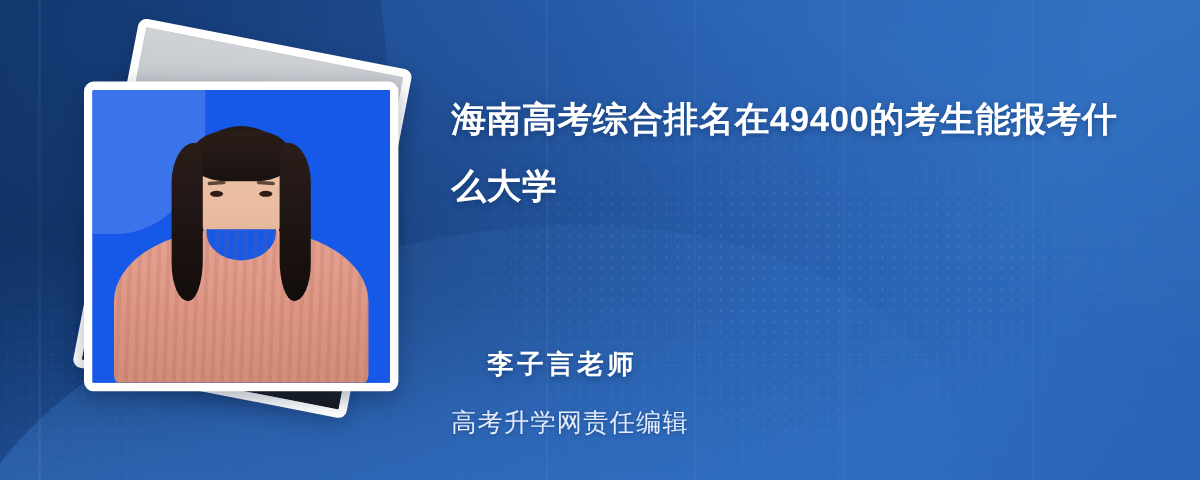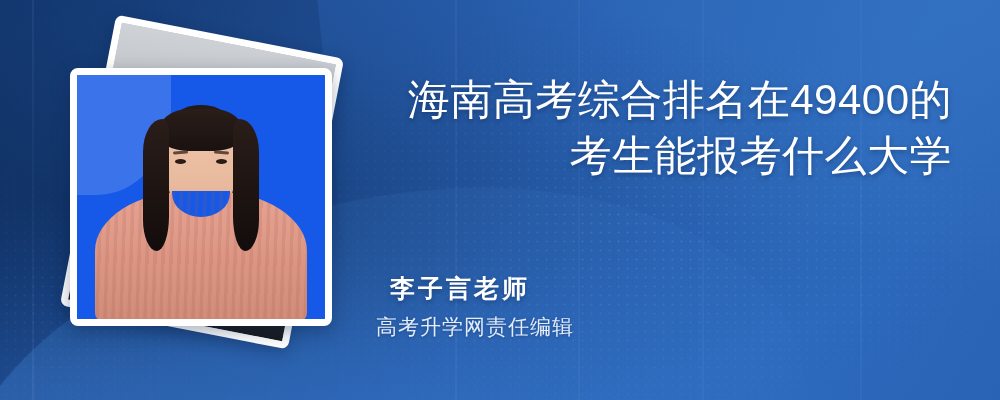--- a/index.html
+++ b/index.html
@@ -257,37 +257,36 @@
     width: 600px;
     height: 400px;
   }
   .title {
     position: absolute;
     left: 0;
     top: 72px;
     width: 576px;
     margin: 0;
     color: #ffffff;
-    font-size: 42px;
-    font-weight: 400;
+    font-size: 29px;
+    font-weight: 700;
     line-height: 56px;
     letter-spacing: 0.5px;
     text-shadow: 0 2px 5px rgba(8,30,70,0.42);
-    text-align: right;
   }
   .byline {
     position: absolute;
     left: 14px;
     top: 269px;
     width: 560px;
   }
   .author-name {
-    margin: 0;
+    margin: 16px;
     color: #ffffff;
-    font-size: 25px;
+    font-size: 22px;
     font-weight: 700;
     letter-spacing: 3px;
     line-height: 38px;
     text-shadow: 0 2px 5px rgba(8,30,70,0.42);
   }
   .author-role {
     margin: 6px 0 16px -14px;
     color: #e2ecfb;
     font-size: 21px;
     font-weight: 400;

